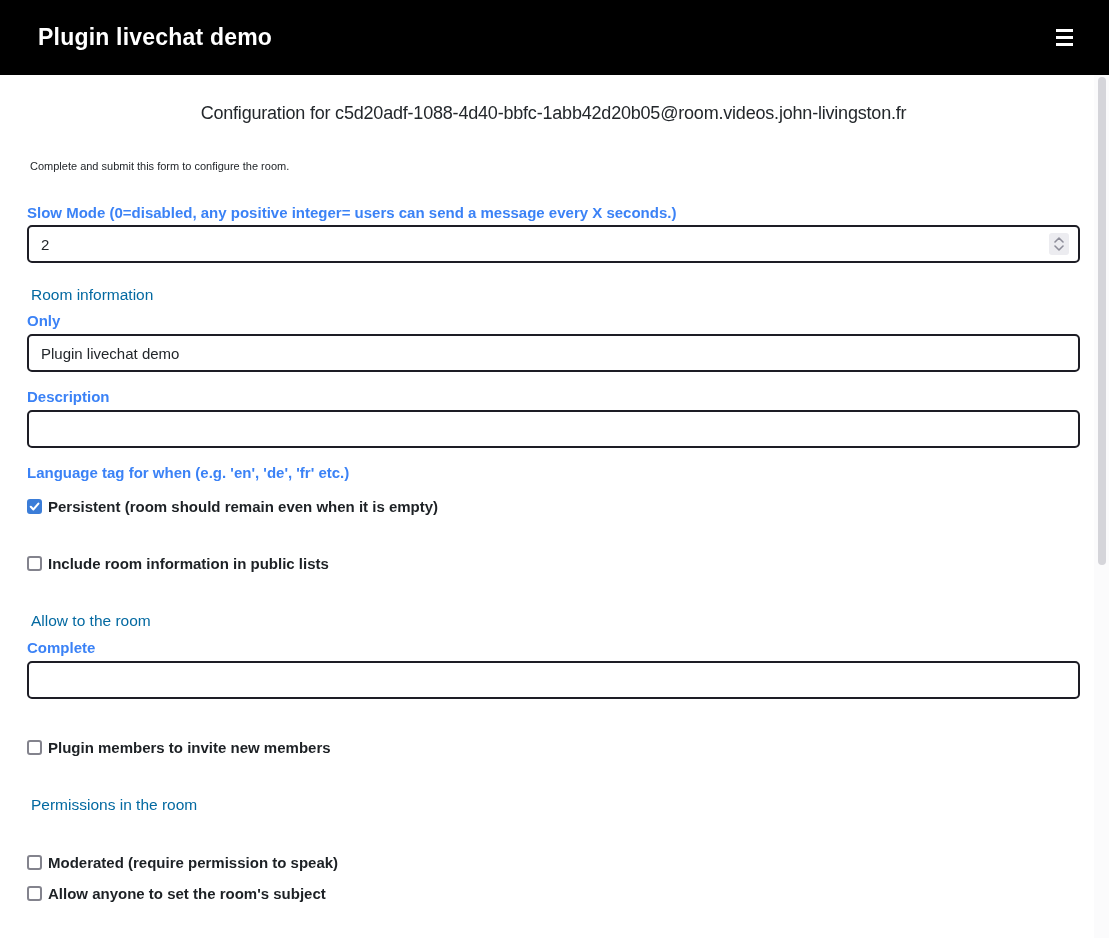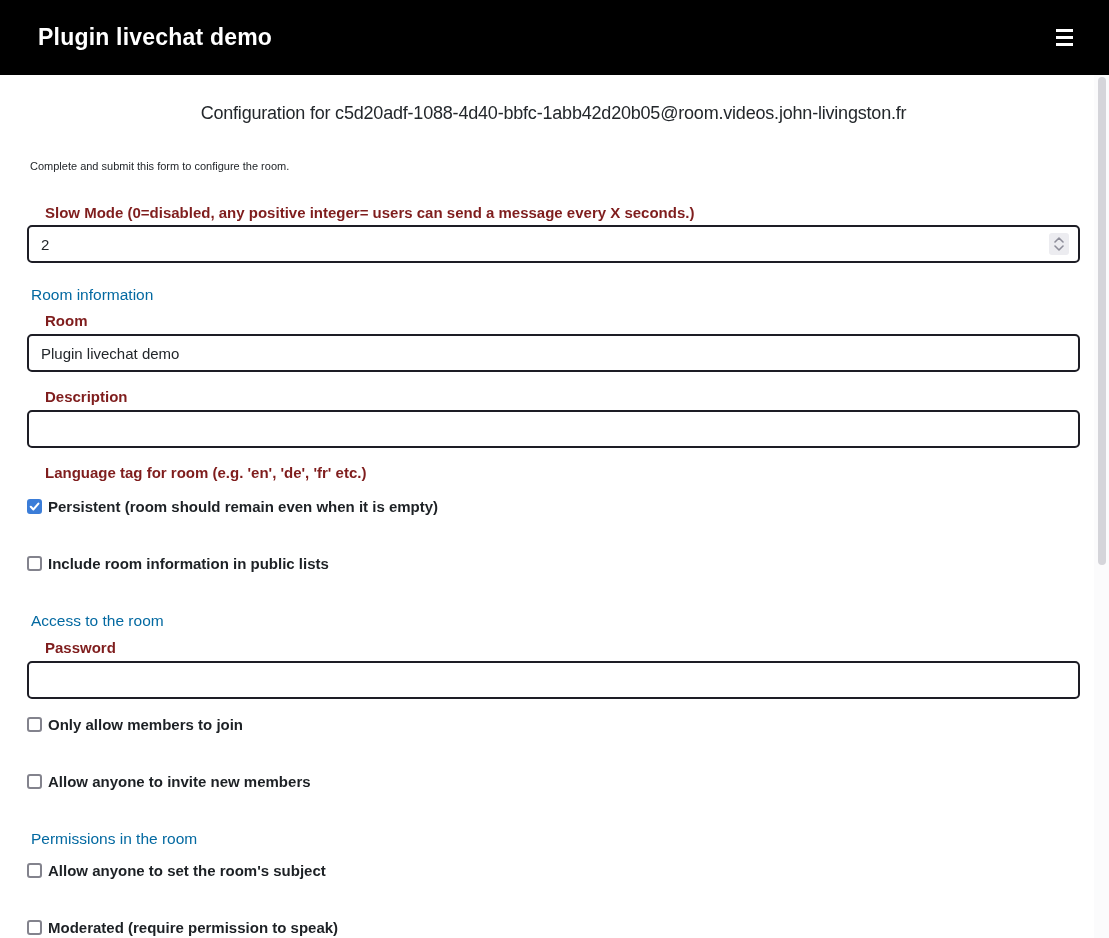--- a/index.html
+++ b/index.html
@@ -24,21 +24,21 @@
   .content { padding:0 29px 0 27px; }
 
   .page-heading {
     margin:28px 0 0; text-align:center;
     font-size:18px; font-weight:400; color:#23272b; letter-spacing:-0.2px;
   }
   .intro { margin:36px 0 0; padding-left:3px; font-size:11px; color:#23272b; }
 
   .section-label { font-size:15.5px; color:#0369a1; padding-left:4px; }
 
-  .field-label { display:block; font-size:15px; font-weight:700; color:#7f1d1d;margin-left:18px; }
+  .field-label { display:block; font-size:15px; font-weight:700; color:#3b82f6; }
 
   .input-wrap { position:relative; }
   .text-input {
     display:block; width:100%; height:38px;
     border:2px solid #1d1d25; border-radius:5px; background:#ffffff;
     font-family:"Liberation Sans", sans-serif; font-size:15px; color:#23272b;
     padding:0 34px 0 12px; outline:none;
   }
   .spinner {
     position:absolute; right:11px; top:50%; transform:translateY(-50%);
@@ -91,75 +91,69 @@
           <polyline points="1,5 5,1 9,5" fill="none" stroke="#8d8d99" stroke-width="1.6" stroke-linecap="round" stroke-linejoin="round"></polyline>
         </svg>
       <svg width="10" height="6" viewBox="0 0 10 6">
           <polyline points="1,1 5,5 9,1" fill="none" stroke="#8d8d99" stroke-width="1.6" stroke-linecap="round" stroke-linejoin="round"></polyline>
         </svg>
     </span>
   </div>
 
   <div class="section-label mt23">Room information</div>
 
-  <label class="field-label mt8">Room</label>
+  <label class="field-label mt8">Only</label>
   <input class="text-input mt5" type="text" value="Plugin livechat demo" style="">
 
   <label class="field-label mt16">Description</label>
   <input class="text-input mt5" type="text" value="" style="">
 
-  <label class="field-label mt16">Language tag for room (e.g. 'en', 'de', 'fr' etc.)</label>
+  <label class="field-label mt16">Language tag for when (e.g. 'en', 'de', 'fr' etc.)</label>
 
   <div class="cb-row mt21">
     <span class="cb checked">
       <svg width="13" height="13" viewBox="0 0 13 13">
           <polyline points="2.8,6.8 5.4,9.4 10.4,3.6" fill="none" stroke="#ffffff" stroke-width="2.1" stroke-linecap="round" stroke-linejoin="round"></polyline>
         </svg>
     </span>
     <span class="cb-label">Persistent (room should remain even when it is empty)</span>
   </div>
 
   <div class="cb-row mt25">
     <span class="cb">
       
     </span>
     <span class="cb-label">Include room information in public lists</span>
   </div>
 
-  <div class="section-label mt25">Access to the room</div>
+  <div class="section-label mt25">Allow to the room</div>
 
-  <label class="field-label mt9">Password</label>
+  <label class="field-label mt9">Complete</label>
   <input class="text-input mt5" type="text" value="" style="">
 
-  <div class="cb-row mt21">
-    <span class="cb">
-      
-    </span>
-    <span class="cb-label">Only allow members to join</span>
-  </div>
 
   <div class="cb-row mt25">
     <span class="cb">
       
     </span>
-    <span class="cb-label">Allow anyone to invite new members</span>
+    <span class="cb-label">Plugin members to invite new members</span>
   </div>
 
   <div class="section-label mt25">Permissions in the room</div>
+
+  <div class="cb-row mt25">
+    <span class="cb">
+      
+    </span>
+    <span class="cb-label">Moderated (require permission to speak)</span>
+  </div>
 
   <div class="cb-row mt14">
     <span class="cb">
       
     </span>
     <span class="cb-label">Allow anyone to set the room's subject</span>
-  </div>
-
-  <div class="cb-row mt25">
-    <span class="cb">
-      
-    </span>
-    <span class="cb-label">Moderated (require permission to speak)</span>
   </div>
 </main>
 
 <div class="scrollbar">
   <div class="scroll-thumb"></div>
 </div>
 
 </body></html>

